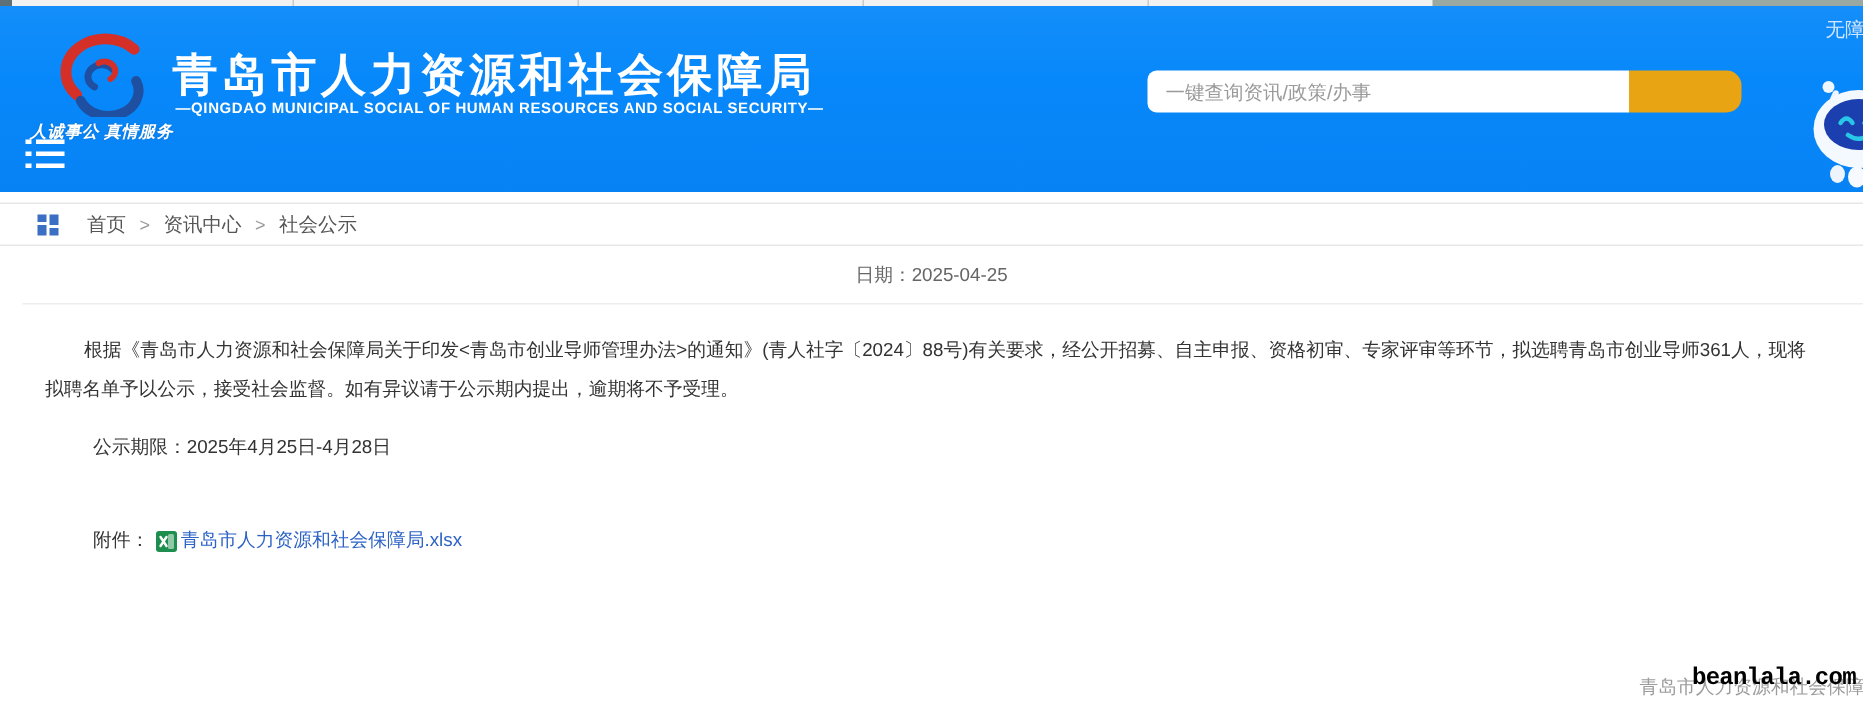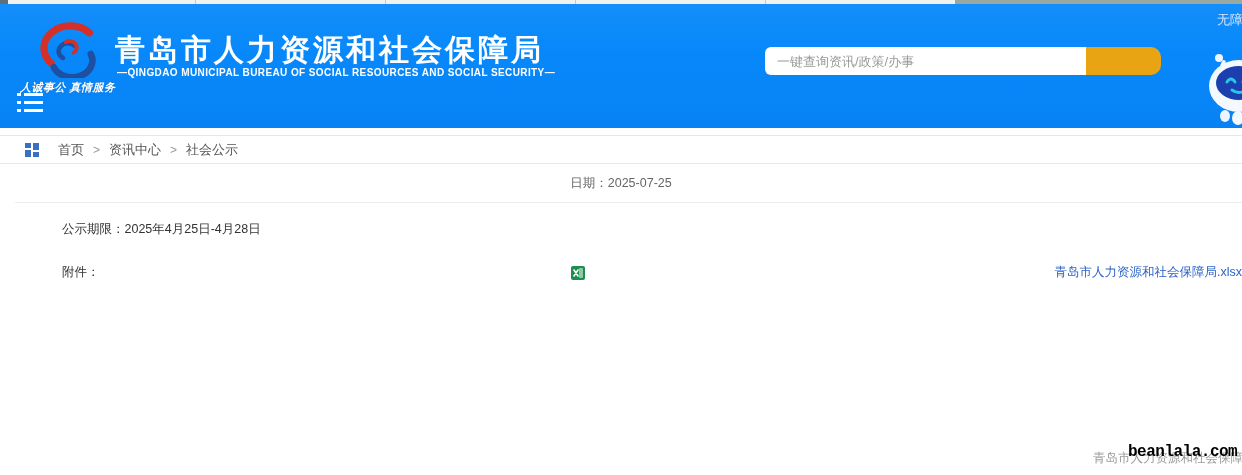--- a/index.html
+++ b/index.html
@@ -52,21 +52,21 @@
 
   
   .article { position:absolute; left:0; top:164px; width:1242px; }
   .art-title { margin-top:21px; text-align:center; font-size:17.5px; font-weight:bold; color:#333; letter-spacing:0.5px; }
   .art-date { margin-top:11px; text-align:center; font-size:12.5px; color:#666; }
   .art-divider { margin:10px 0 0 15px; width:1227px; height:0; border-top:1px solid #ededed; }
   .art-body { margin:17px 26px 0 30px; font-size:12.5px; color:#333; line-height:26px; text-indent:26px; }
   .art-line { margin-left:62px; font-size:12.5px; color:#333; }
   .line-period { margin-top:18px; }
   .line-phone { margin-top:15px; }
-  .line-attach { margin-top:26px; display:flex; align-items:center;justify-content:space-between; }
+  .line-attach { margin-top:45px; display:flex; align-items:center; }
   .attach-link { color:#2c63c5; cursor:pointer; margin-left:2px; }
   .excel-icon { width:14px; height:14px; margin:0 1px 0 4px; flex:0 0 auto; }
 
   
   .agency-gray { position:absolute; left:1093px; top:450px; font-size:12.5px; color:#9b9b9b; white-space:nowrap; }
   .watermark { position:absolute; left:1128px; top:443px; font-family:"Liberation Mono","DejaVu Sans Mono",monospace;
                font-weight:bold; font-size:16px; color:#000; white-space:nowrap; letter-spacing:-0.5px; }
 </style>
 </head>
 <body>
@@ -88,21 +88,21 @@
       <svg class="logo-emblem" width="66" height="56" viewBox="0 0 100 84">
         <path d="M84 16 A37 31 0 1 0 26 62" stroke="#d43028" stroke-width="11" fill="none" stroke-linecap="round"></path>
         <path d="M30 68 A30 25 0 0 0 86 48" stroke="#1e4fa0" stroke-width="10" fill="none" stroke-linecap="round"></path>
         <path d="M62 36 A14 12 0 1 0 44 54" stroke="#1e4fa0" stroke-width="7" fill="none" stroke-linecap="round"></path>
         <path d="M48 30 A9 8 0 0 1 60 46" stroke="#d43028" stroke-width="6" fill="none" stroke-linecap="round"></path>
       </svg>
       <div class="logo-slogan">人诚事公 真情服务</div>
     </div>
 
     <div class="site-title">青岛市人力资源和社会保障局</div>
-    <div class="site-subtitle">—QINGDAO MUNICIPAL BUREAU OF SOCIAL RESOURCES AND SOCIAL SECURITY—</div>
+    <div class="site-subtitle">—QINGDAO MUNICIPAL SOCIAL OF HUMAN RESOURCES AND SOCIAL SECURITY—</div>
 
     <div class="menu-icon">
       <span class="dot" style="top:0"></span>
         <span class="bar" style="top:0"></span>
       <span class="dot" style="top:8px"></span>
         <span class="bar" style="top:8px"></span>
       <span class="dot" style="top:16px"></span>
         <span class="bar" style="top:16px"></span>
     </div>
 
@@ -137,22 +137,23 @@
       </span>
       <span class="crumb-link">首页</span>
       <span class="crumb-sep">&gt;</span>
       <span class="crumb-link">资讯中心</span>
       <span class="crumb-sep">&gt;</span>
       <span>社会公示</span>
     </div>
   </div>
 
   <div class="article">
-    <div class="art-date">日期：2025-07-25</div>
+    <div class="art-date">日期：2025-04-25</div>
     <div class="art-divider"></div>
+    <div class="art-body">根据《青岛市人力资源和社会保障局关于印发&lt;青岛市创业导师管理办法&gt;的通知》(青人社字〔2024〕88号)有关要求，经公开招募、自主申报、资格初审、专家评审等环节，拟选聘青岛市创业导师361人，现将拟聘名单予以公示，接受社会监督。如有异议请于公示期内提出，逾期将不予受理。</div>
     <div class="art-line line-period">公示期限：2025年4月25日-4月28日</div>
     <div class="art-line line-attach">
       <span>附件：</span>
       <svg class="excel-icon" viewBox="0 0 14 14">
         <rect x="0" y="0" width="14" height="14" rx="2" fill="#1e8e4e"></rect>
         <rect x="8" y="2" width="4" height="10" rx="1" fill="#8fc9a8"></rect>
         <path d="M3 4 L7 10 M7 4 L3 10" stroke="#fff" stroke-width="1.6" stroke-linecap="round"></path>
       </svg>
       <span class="attach-link">青岛市人力资源和社会保障局.xlsx</span>
     </div>

